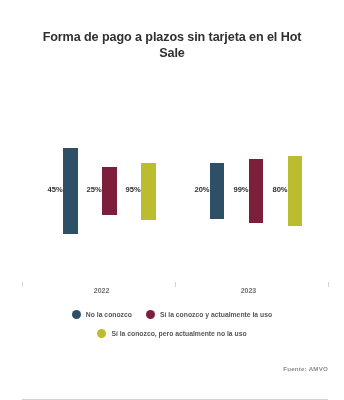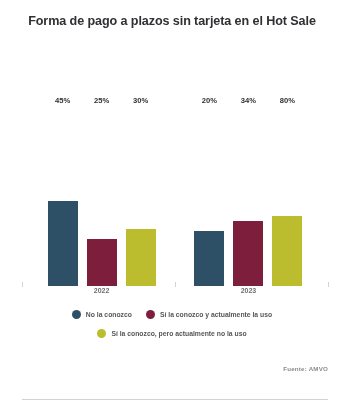--- a/index.html
+++ b/index.html
@@ -20,21 +20,21 @@
   .header {
     padding: 14px 14px 0 14px;
     text-align: center;
   }
   .chart-title {
     font-size: 12.6px;
     font-weight: bold;
     letter-spacing: -0.1px;
     color: #2f3033;
     line-height: 1.25;
-    margin: 0;
+    margin: 16px;
   }
   .chart-subtitle {
     font-size: 7.3px;
     font-weight: bold;
     color: #55565a;
     margin: 5px 0 0 0;
     letter-spacing: 0.05px;
   }
 
   
@@ -70,22 +70,22 @@
     justify-content: center;
     gap: 9px;
   }
   .group-2022 { left: 4%;  width: 44%; }
   .group-2023 { left: 52%; width: 44%; }
 
   .bar-wrap {
     position: relative;
     width: 30px;
     display: flex;
-    flex-direction: column;
-    justify-content: space-between;
+    flex-direction: row;
+    justify-content: flex-start;
     align-items: center;
     height: 100%;
   }
   .bar-value {
     font-size: 7.6px;
     font-weight: bold;
     color: #2f3033;
     margin-bottom: 3px;
     white-space: nowrap;
   }
@@ -183,32 +183,32 @@
     <div class="group group-2022">
       <div class="bar-wrap">
         <span class="bar-value">45%</span>
         <div class="bar c-blue" style="height:45%"></div>
       </div>
       <div class="bar-wrap">
         <span class="bar-value">25%</span>
         <div class="bar c-maroon" style="height:25%"></div>
       </div>
       <div class="bar-wrap">
-        <span class="bar-value">30%</span>
+        <span class="bar-value">95%</span>
         <div class="bar c-olive" style="height:30%"></div>
       </div>
     </div>
 
     <div class="group group-2023">
       <div class="bar-wrap">
         <span class="bar-value">20%</span>
         <div class="bar c-blue" style="height:29%"></div>
       </div>
       <div class="bar-wrap">
-        <span class="bar-value">34%</span>
+        <span class="bar-value">99%</span>
         <div class="bar c-maroon" style="height:34%"></div>
       </div>
       <div class="bar-wrap">
         <span class="bar-value">80%</span>
         <div class="bar c-olive" style="height:37%"></div>
       </div>
     </div>
 
   </div>
 </div>

